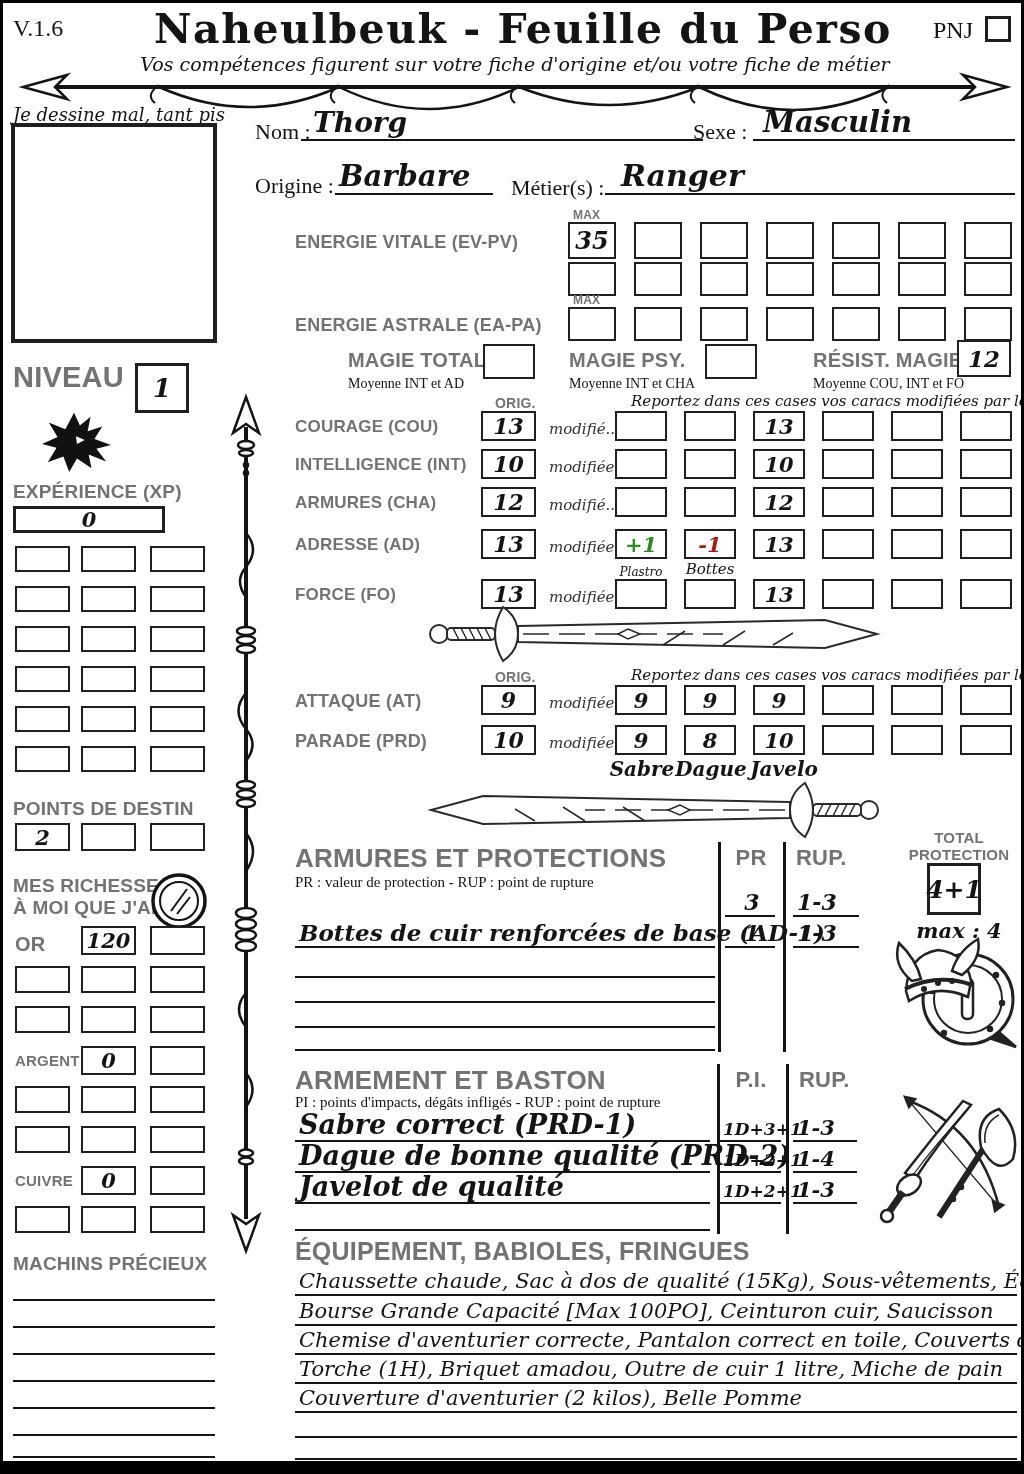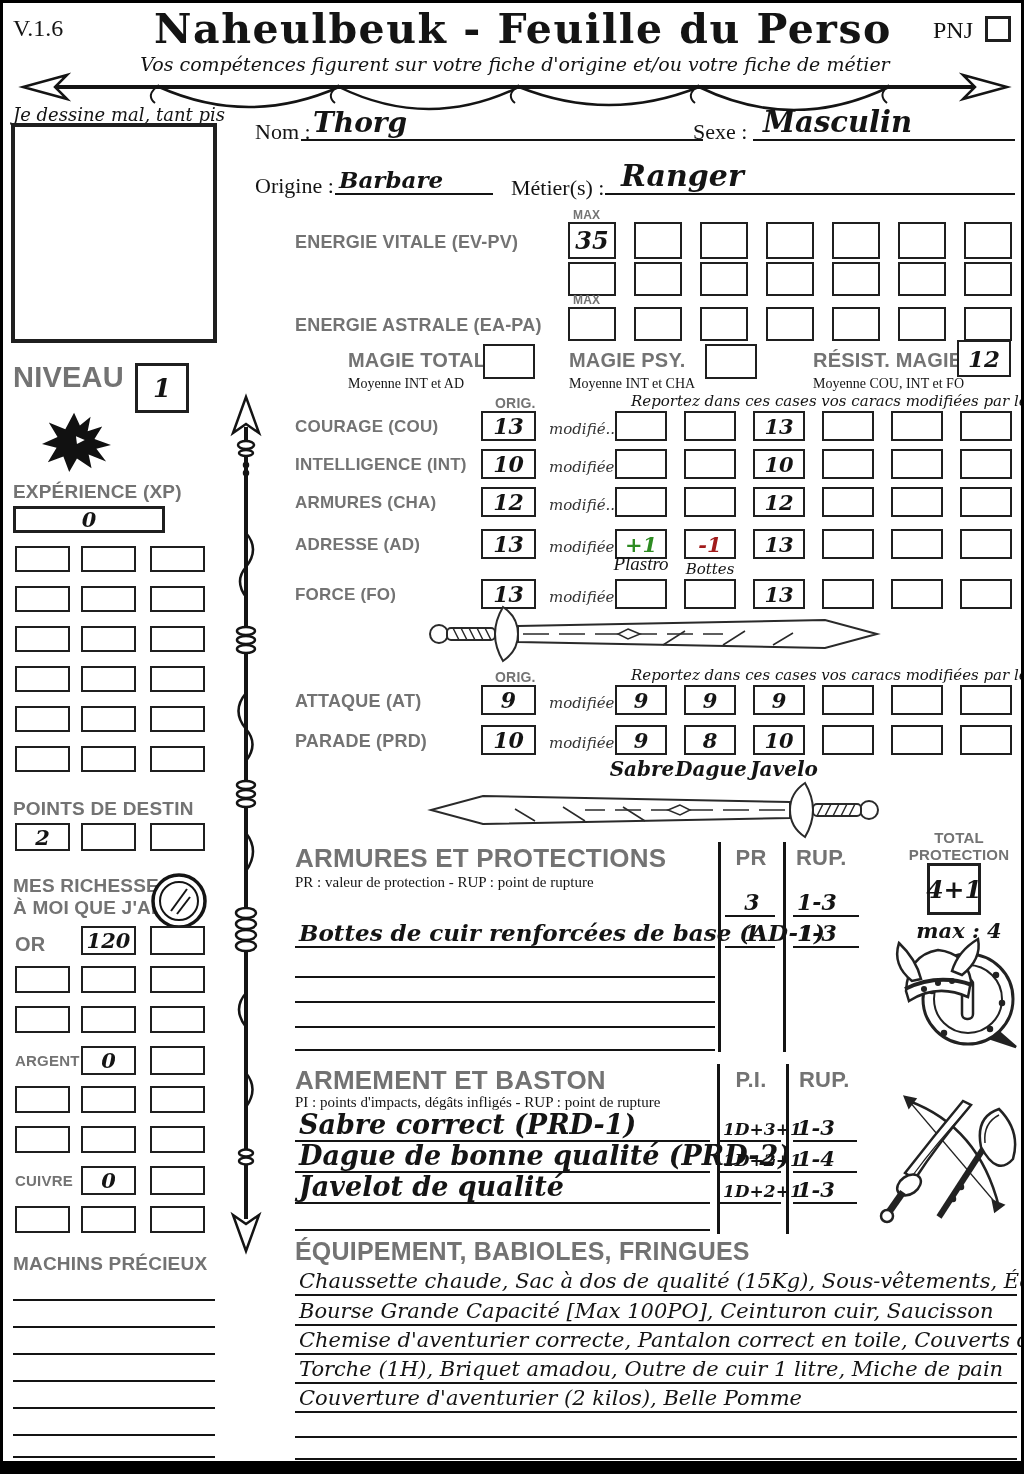--- a/index.html
+++ b/index.html
@@ -184,21 +184,21 @@
   <div class="hrow" style="left:298px;top:108px;width:402px;height:30px;">
       <span style="font-size:28px;padding-left:12px;">Thorg</span>
     </div>
   <div class="sr" style="left:690px;top:116px;font-size:22px;">Sexe :</div>
   <div class="hrow" style="left:750px;top:105px;width:262px;height:33px;">
       <span style="font-size:29px;padding-left:10px;">Masculin</span>
     </div>
 
   <div class="sr" style="left:252px;top:170px;font-size:22px;">Origine :</div>
   <div class="hrow" style="left:332px;top:160px;width:158px;height:32px;">
-      <span style="font-size:23px;padding-left:4px;">Barbare</span>
+      <span style="font-size:29px;padding-left:4px;">Barbare</span>
     </div>
   <div class="sr" style="left:508px;top:172px;font-size:22px;">Métier(s) :</div>
   <div class="hrow" style="left:602px;top:158px;width:410px;height:34px;">
       <span style="font-size:30px;padding-left:16px;">Ranger</span>
     </div>
 
   <div class="b" style="left:570px;top:205px;font-size:12px;">MAX</div>
   <div class="b" style="left:292px;top:229px;font-size:18px;">ENERGIE VITALE (EV-PV)</div>
   <div class="bx" style="left:565px;top:219px;width:48px;height:37px;">
       <span class="v" style="font-size:24px;">35</span>
@@ -331,21 +331,21 @@
     </div>
   <div class="bx" style="left:819px;top:526px;width:52px;height:30px;">
       <span class="v" style="font-size:21px;"></span>
     </div>
   <div class="bx" style="left:888px;top:526px;width:52px;height:30px;">
       <span class="v" style="font-size:21px;"></span>
     </div>
   <div class="bx" style="left:957px;top:526px;width:52px;height:30px;">
       <span class="v" style="font-size:21px;"></span>
     </div>
-  <div class="sc ctr" style="left:608px;top:550px;width:60px;font-size:19px;font-family:Liberation Serif, serif;">Plastro</div>
+  <div class="sc ctr" style="left:608px;top:562px;width:60px;font-size:12px;">Plastro</div>
   <div class="sc ctr" style="left:677px;top:557px;width:60px;font-size:15px;">Bottes</div>
 
   <div class="b" style="left:292px;top:582px;font-size:17px;">FORCE (FO)</div>
   <div class="bx" style="left:478px;top:576px;width:55px;height:30px;">
       <span class="v" style="font-size:22px;">13</span>
     </div>
   <div class="sc" style="left:546px;top:585px;font-size:15px;color:#333;">modifiée...</div>
   <div class="bx" style="left:612px;top:576px;width:52px;height:30px;">
       <span class="v" style="font-size:21px;"></span>
     </div>

